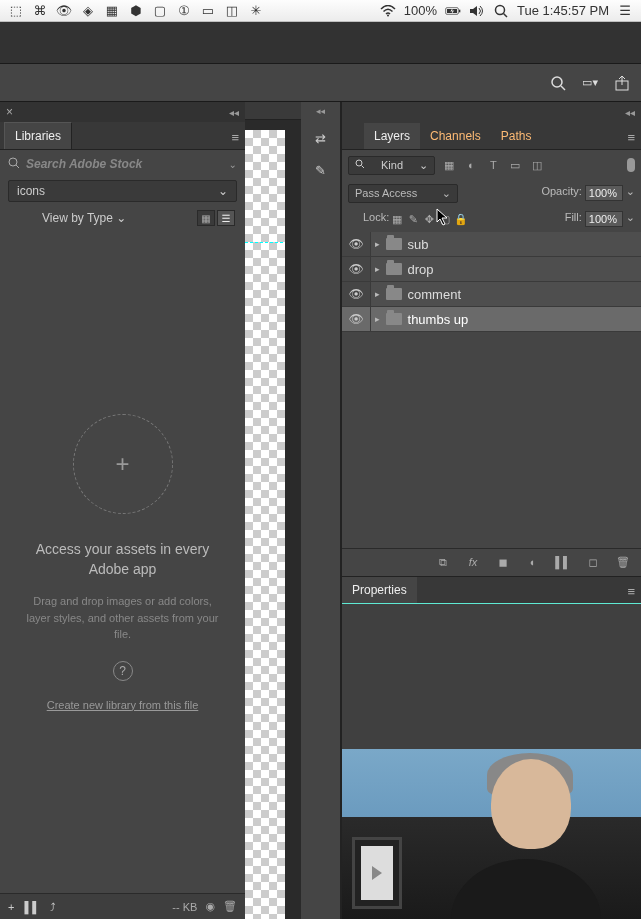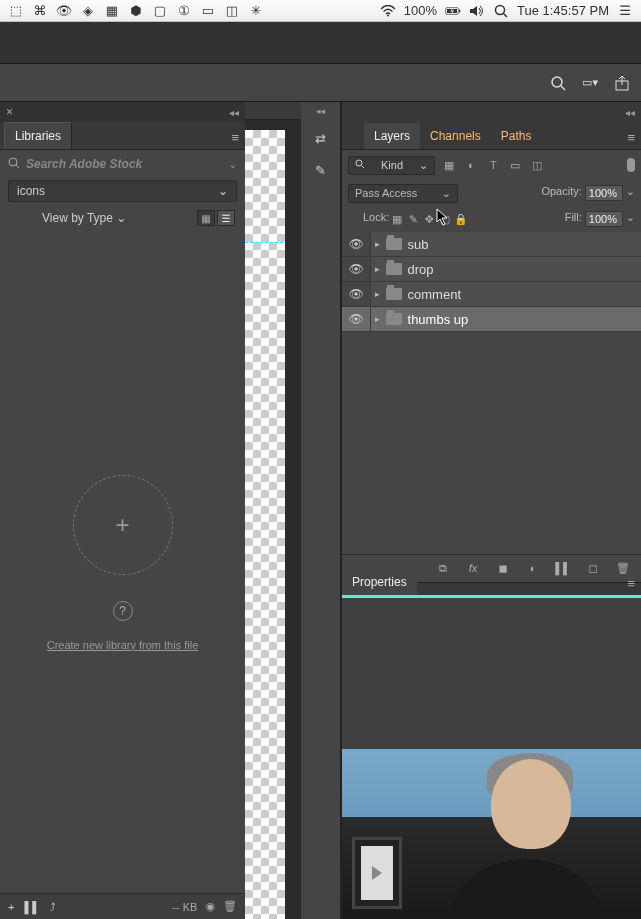--- a/index.html
+++ b/index.html
@@ -89,21 +89,21 @@
   .layer-row.selected .layer-right { background:#6a6a6a; }
   .twisty { color:#bbb; font-size:9px; }
   .folder-ic { width:16px; height:12px; background:#888; border-radius:1px; position:relative; }
   .folder-ic::before { content:""; position:absolute; top:-3px; left:1px; width:7px; height:3px; background:#888; border-radius:1px 1px 0 0; }
   .layer-name { font-size:13px; color:#ddd; }
   .layer-row.selected .layer-name { color:#fff; }
 
   .layers-footer { height:28px; border-top:1px solid #2a2a2a; display:flex; align-items:center; justify-content:flex-end; gap:14px; padding:0 10px; }
 
   
-  .props-tabs { height:16px; background:#383838; display:flex; align-items:flex-end; border-bottom:3px solid #5eead4; border-top:1px solid #222; justify-content:space-between; }
+  .props-tabs { height:28px; background:#383838; display:flex; align-items:flex-end; border-bottom:1px solid #5eead4; border-top:1px solid #222; justify-content:space-between; }
   .props-body { padding:8px 10px; font-size:11px; color:#bbb; height:40px; }
   .video-area { flex:1; background:#404040; position:relative; }
   .video-thumb { position:absolute; left:0; bottom:0; right:0; height:170px; background:linear-gradient(180deg,#7aa8c8 0%,#6b9bbf 40%,#2a2a2a 40.1%,#1a1a1a 100%); }
   .head { position:absolute; right:70px; top:10px; width:80px; height:90px; background:#d8b89a; border-radius:50% 50% 45% 45%; }
   .hair { position:absolute; right:68px; top:4px; width:86px; height:44px; background:#888; border-radius:50% 50% 20% 20%; }
   .body-s { position:absolute; right:40px; bottom:0; width:150px; height:60px; background:#1a1a1a; border-radius:50% 50% 0 0 / 100% 100% 0 0; }
   .tv { position:absolute; left:10px; bottom:10px; width:50px; height:72px; background:#222; border:3px solid #444; }
   .tv-inner { position:absolute; inset:6px; background:#ddd; }
   .tv-play { position:absolute; left:50%; top:50%; transform:translate(-50%,-50%); width:0; height:0; border-left:10px solid #888; border-top:7px solid transparent; border-bottom:7px solid transparent; }
 
@@ -207,20 +207,22 @@
       </div>
       <div class="view-row">
         <span><span>View by Type</span> ⌄</span>
         <div class="view-toggle">
           <div class="view-btn">▦</div>
           <div class="view-btn active">☰</div>
         </div>
       </div>
       <div class="empty-state">
         <div class="dashed-circle">+</div>
+        <div class="empty-title">Access your assets in every Adobe app</div>
+        <div class="empty-sub">Drag and drop images or add colors, layer styles, and other assets from your file.</div>
         <div class="help-circle">?</div>
         <a class="create-link">Create new library from this file</a>
       </div>
       <div class="panel-footer">
         <div class="footer-left">
           <span>+</span>
           <span>▌▌</span>
           <span>⤴</span>
         </div>
         <div class="footer-right">

